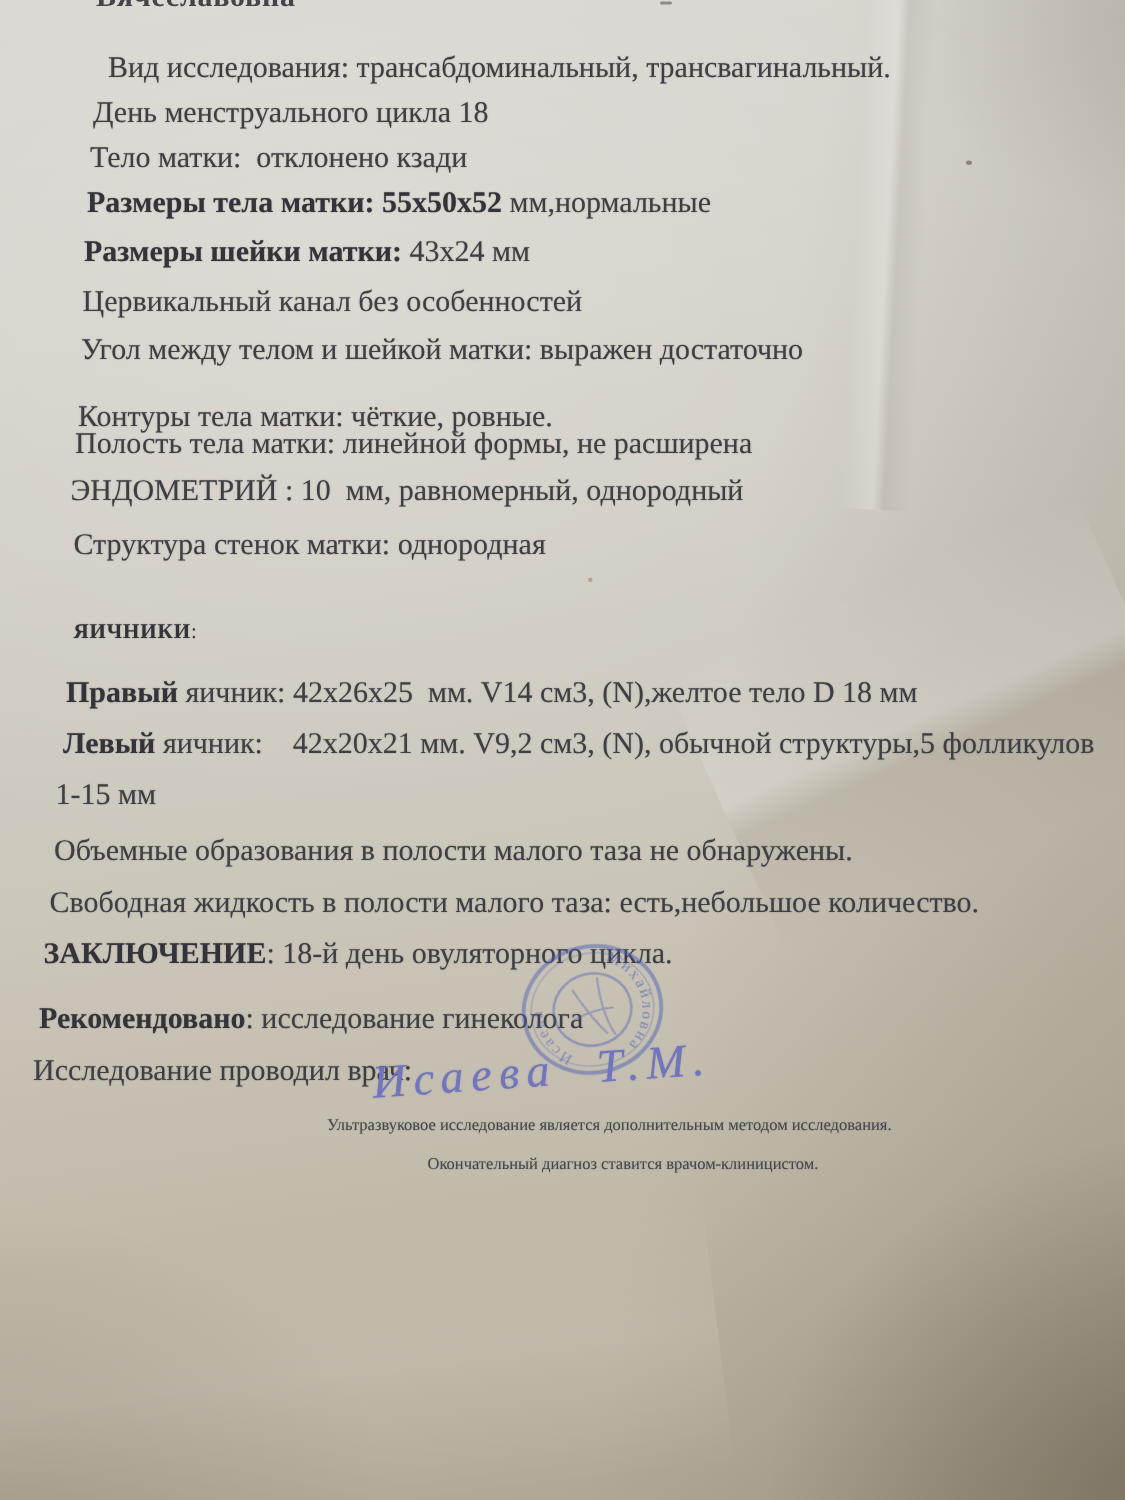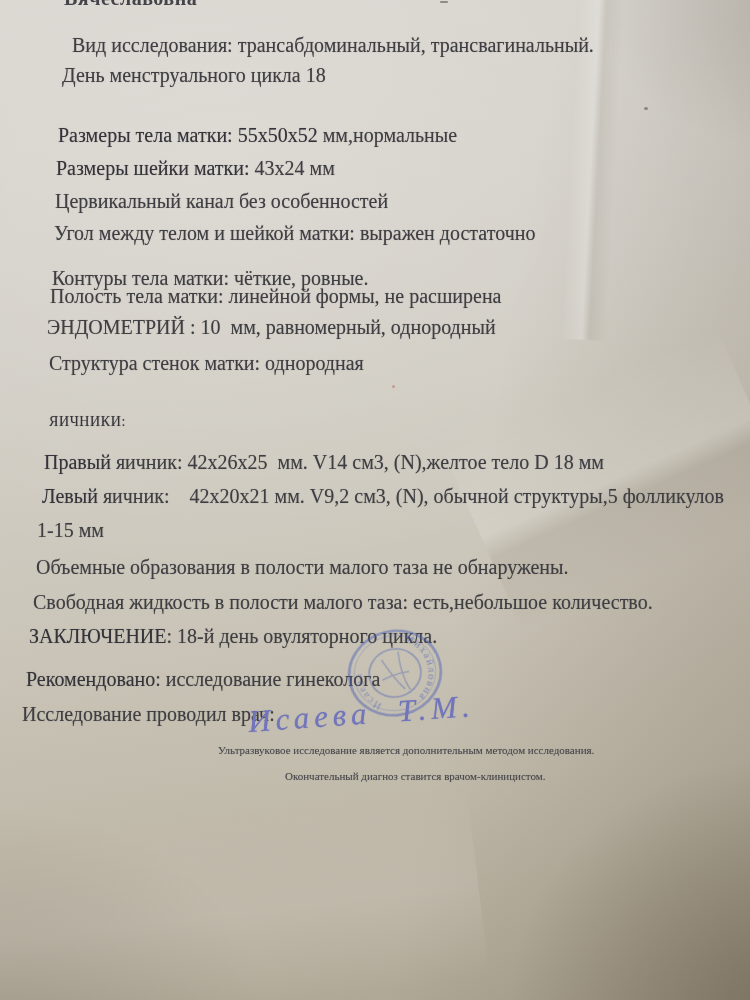--- a/index.html
+++ b/index.html
@@ -17,21 +17,21 @@
   }
   .crease1{position:absolute;left:570px;top:-20px;width:46px;height:360px;transform:rotate(3deg);
     background:linear-gradient(90deg,rgba(255,255,255,0) 0%,rgba(255,255,255,0.22) 45%,rgba(110,100,85,0.10) 62%,rgba(255,255,255,0) 100%);}
   .crease2{position:absolute;left:470px;top:380px;width:300px;height:200px;transform:rotate(-24deg);
     background:linear-gradient(180deg,rgba(255,255,255,0) 0%,rgba(255,255,255,0.16) 48%,rgba(104,94,78,0.10) 60%,rgba(255,255,255,0) 100%);}
   .crease3{position:absolute;left:-40px;top:820px;width:520px;height:190px;transform:rotate(-7deg);
     background:linear-gradient(180deg,rgba(255,255,255,0) 0%,rgba(255,255,255,0.10) 50%,rgba(0,0,0,0) 100%);}
 
   .ln{position:absolute;white-space:nowrap;font-size:20px;line-height:1.15;color:#3f3e42;
       text-shadow:0 0 1px rgba(63,62,66,0.42);}
-  .ln .b{font-weight:400;color:#34333a;}
+  .ln .b{font-weight:700;color:#34333a;}
   .frag{position:absolute;top:-13px;left:64px;font-size:20px;font-weight:700;color:#45444a;letter-spacing:.5px;}
   .hd{font-size:14px;letter-spacing:.6px;}
   .small{font-size:11px;color:#47474b;text-shadow:0 0 1px rgba(70,70,75,0.35);}
 
   .ln0{top:34px;left:72px}.ln1{top:64px;left:62px}.ln2{top:94px;left:60px}
   .ln3{top:124px;left:58px}.ln4{top:157px;left:56px}.ln5{top:190px;left:55px}
   .ln6{top:222px;left:54px}.ln7{top:267px;left:52px}.ln8{top:285px;left:50px}
   .ln9{top:316px;left:47px}.ln10{top:352px;left:49px}
   .ln11{top:414px;left:49px}
   .ln12{top:451px;left:44px}.ln13{top:485px;left:42px}.ln14{top:519px;left:37px}
@@ -56,20 +56,21 @@
   <div class="crease2"></div>
   <div class="crease3"></div>
   <div class="speck1"></div>
   <div class="speck2"></div>
   <div class="speck3"></div>
 
   <div class="frag">Вячеславовна</div>
 
   <div class="ln ln0"><span class="b"></span><span>Вид исследования: трансабдоминальный, трансвагинальный.</span></div>
   <div class="ln ln1"><span class="b"></span><span>День менструального цикла 18</span></div>
+  <div class="ln ln2"><span class="b"></span><span>Тело матки:&nbsp;&nbsp;отклонено кзади</span></div>
   <div class="ln ln3"><span class="b">Размеры тела матки: 55х50х52</span><span> мм,нормальные</span></div>
   <div class="ln ln4"><span class="b">Размеры шейки матки:</span><span> 43х24 мм</span></div>
   <div class="ln ln5"><span class="b"></span><span>Цервикальный канал без особенностей</span></div>
   <div class="ln ln6"><span class="b"></span><span>Угол между телом и шейкой матки: выражен достаточно</span></div>
   <div class="ln ln7"><span class="b"></span><span>Контуры тела матки: чёткие, ровные.</span></div>
   <div class="ln ln8"><span class="b"></span><span>Полость тела матки: линейной формы, не расширена</span></div>
   <div class="ln ln9"><span class="b"></span><span>ЭНДОМЕТРИЙ : 10&nbsp;&nbsp;мм, равномерный, однородный</span></div>
   <div class="ln ln10"><span class="b"></span><span>Структура стенок матки: однородная</span></div>
   <div class="ln ln11 hd"><span class="b">ЯИЧНИКИ</span><span>:</span></div>
   <div class="ln ln12"><span class="b">Правый</span><span> яичник: 42х26х25&nbsp; мм. V14 см3, (N),желтое тело D 18 мм</span></div>

